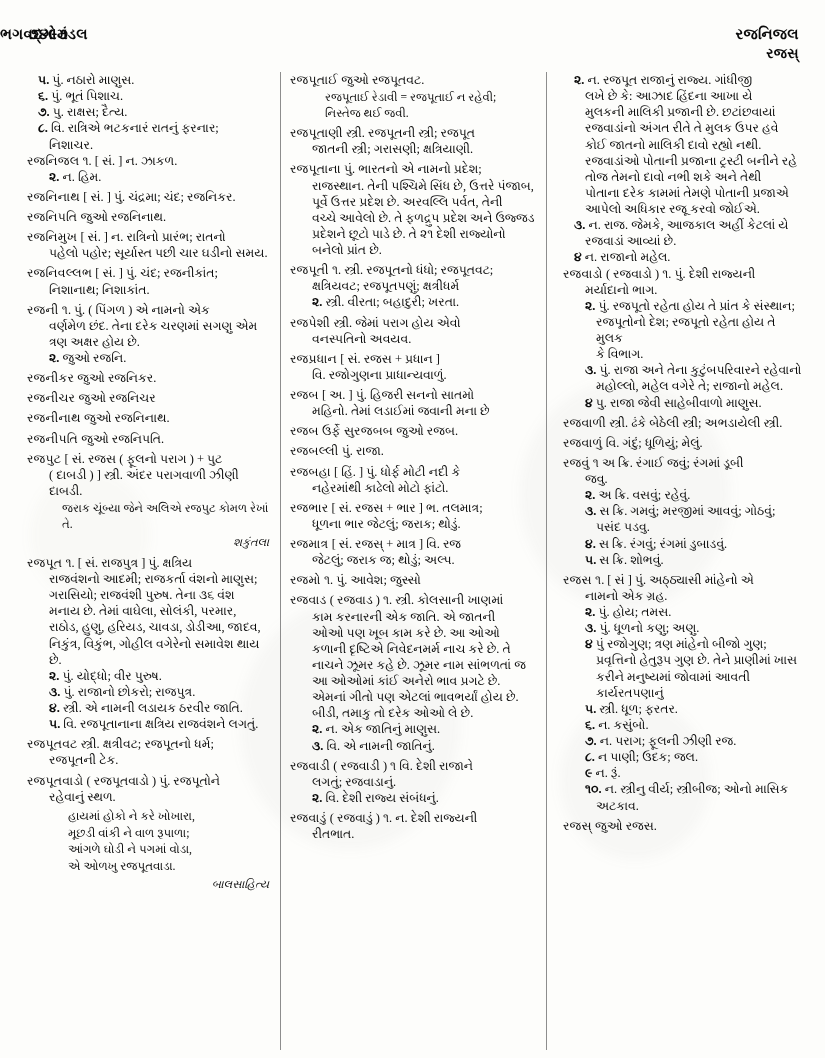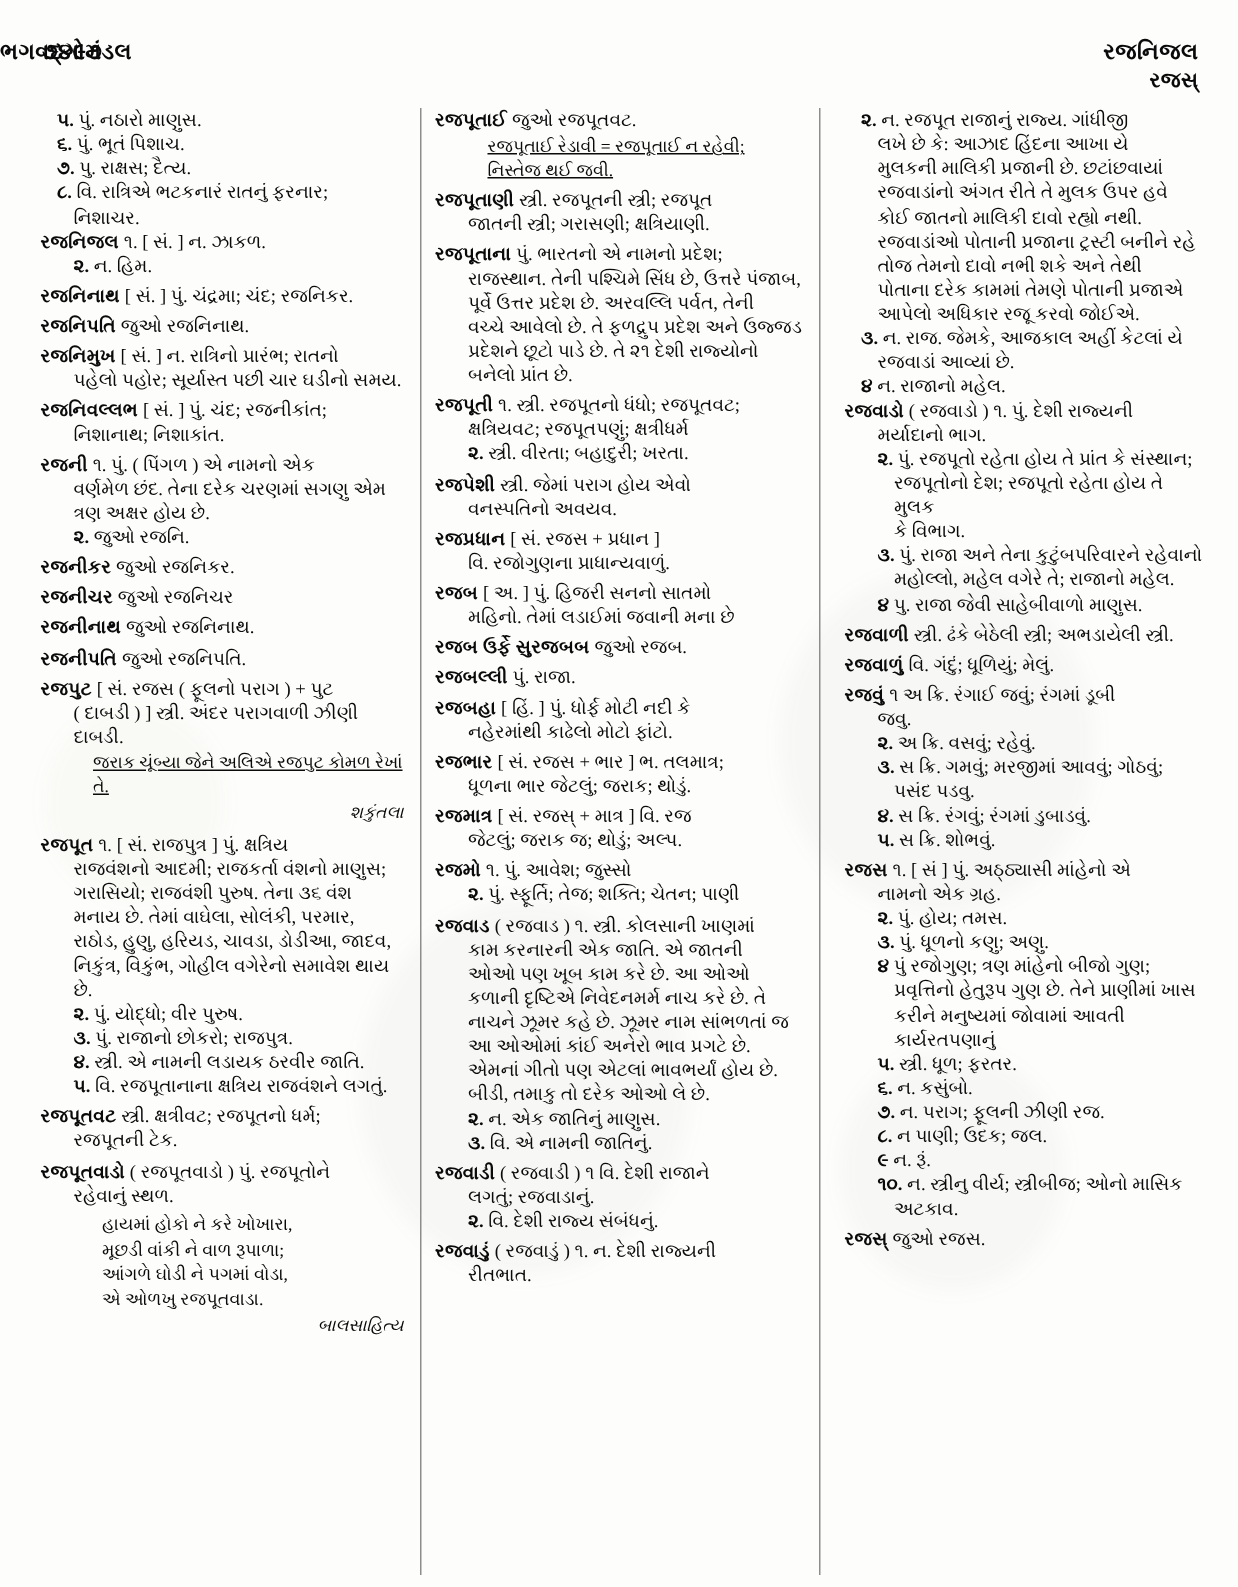--- a/index.html
+++ b/index.html
@@ -86,42 +86,41 @@
   
   .entry {
     margin: 0 0 4px 0;
     text-indent: 0;
     padding-left: 11px;
   }
   .entry > .line-first {
     text-indent: -11px;
   }
   .headword {
-    font-weight: bold;
+    font-weight: normal;
     letter-spacing: .2px;
   }
   .sense {
     margin: 0;
     padding-left: 11px;
     text-indent: 0;
   }
   .sense > .line-first { text-indent: 0; }
   .sense-num { font-weight: bold; }
   .cont {
     margin: 0;
     padding-left: 11px;
   }
 
   
   .quote {
     margin: 2px 0 3px 0;
     padding-left: 24px;
     font-size: 11.6px;
     line-height: 1.34;
-    text-decoration: underline;
   }
   .quote .q-line { display: block; }
   .verse {
     margin: 3px 0 2px 0;
     padding-left: 30px;
     font-size: 11.8px;
     line-height: 1.42;
   }
   .verse .v-line { display: block; }
   .attrib {
@@ -305,23 +304,20 @@
         <div class="entry">
           <div class="line-first"><span class="headword">રજભાર </span><span class="entry-rest">[ સં. રજસ + ભાર ] ભ. તલમાત્ર;</span></div>
           <div class="cont">ધૂળના ભાર જેટલું; જરાક; થોડું.</div>
         </div>
         <div class="entry">
           <div class="line-first"><span class="headword">રજમાત્ર </span><span class="entry-rest">[ સં. રજસ્ + માત્ર ] વિ. રજ</span></div>
           <div class="cont">જેટલું; જરાક જ; થોડું; અલ્પ.</div>
         </div>
         <div class="entry">
           <div class="line-first"><span class="headword">રજમો </span><span class="entry-rest">૧. પું. આવેશ; જુસ્સો</span></div>
-          <div class="sense">
-            <div class="line-first"><span class="sense-num">૨. </span><span class="sense-text">પું. સ્ફૂર્તિ; તેજ; શક્તિ; ચેતન; પાણી</span></div>
-          </div>
         </div>
         <div class="entry">
           <div class="line-first"><span class="headword">રજવાડ </span><span class="entry-rest">( રજવાડ ) ૧. સ્ત્રી. કોલસાની ખાણમાં</span></div>
           <div class="cont">કામ  કરનારની  એક  જાતિ.  એ  જાતની</div>
           <div class="cont">ઓઓ પણ ખૂબ કામ કરે છે.  આ ઓઓ</div>
           <div class="cont">કળાની દૃષ્ટિએ  નિવેદનમર્મ નાચ કરે છે. તે</div>
           <div class="cont">નાચને ઝૂમર કહે છે. ઝૂમર નામ સાંભળતાં જ</div>
           <div class="cont">આ ઓઓમાં  કાંઈ  અનેરો ભાવ પ્રગટે  છે.</div>
           <div class="cont">એમનાં ગીતો પણ એટલાં ભાવભર્યાં હોય છે.</div>
           <div class="cont">બીડી, તમાકુ તો દરેક ઓઓ લે છે.</div>

